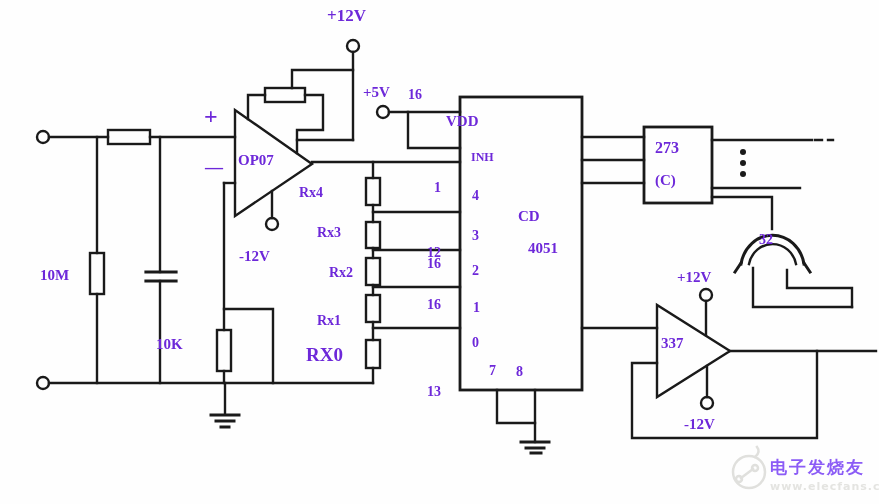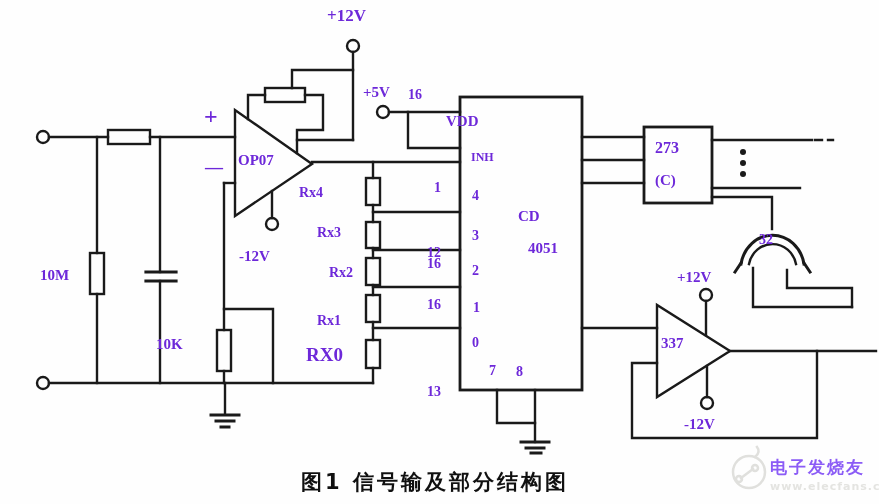--- a/index.html
+++ b/index.html
@@ -201,18 +201,17 @@
   <div class="lbl" style="left:528px;top:241px;font-size:15px;">4051</div>
 
   <div class="lbl" style="left:655px;top:140px;font-size:16px;">273</div>
   <div class="lbl" style="left:655px;top:173px;font-size:15px;">(C)</div>
   <div class="lbl" style="left:759px;top:233px;font-size:14px;">32</div>
 
   <div class="lbl" style="left:677px;top:270px;font-size:15px;">+12V</div>
   <div class="lbl" style="left:661px;top:336px;font-size:15px;">337</div>
   <div class="lbl" style="left:684px;top:417px;font-size:15px;">-12V</div>
 
-  <div class="caption" style="left:270px;top:472px;width:330px;font-size:21px;">图1  信号输及部分结构图</div>
 
   <div class="wm-brand" style="left:770px;top:459px;font-size:17px;">电子发烧友</div>
   <div class="wm-site" style="left:770px;top:481px;font-size:11px;">www.elecfans.com</div>
 
 </div>
 
 </body></html>

